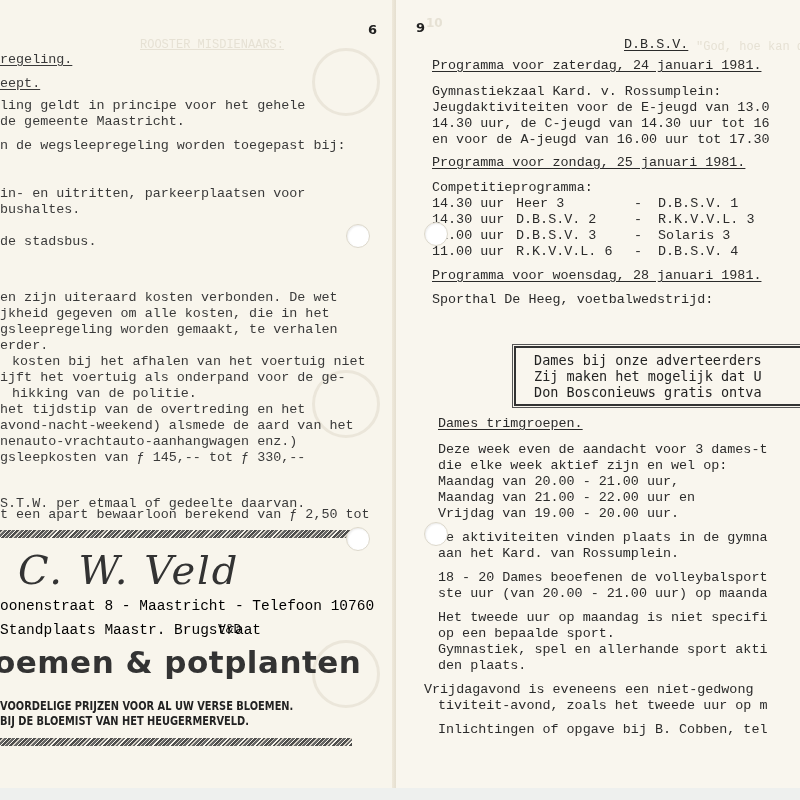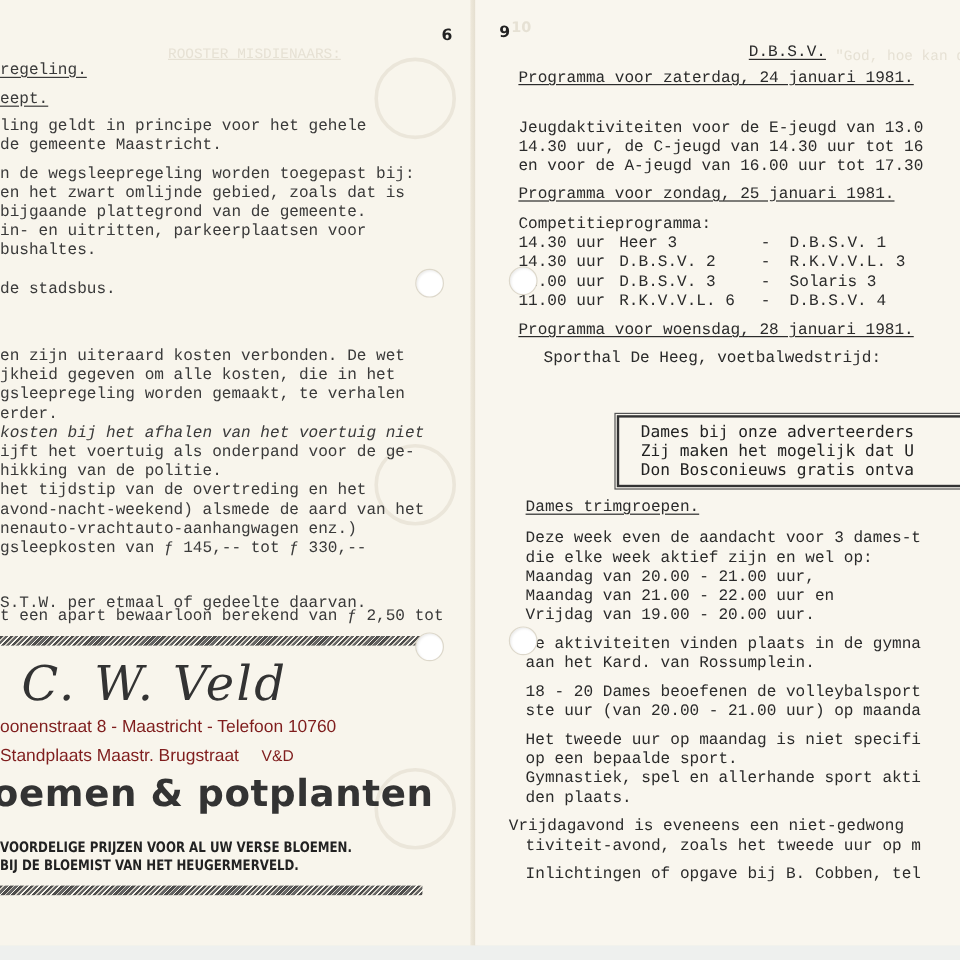--- a/index.html
+++ b/index.html
@@ -19,21 +19,21 @@
   .hole { position:absolute; width:22px; height:22px; border-radius:50%; background:#fff;
           border:1px solid #ddd8cb; box-shadow:inset 1px 1px 2px rgba(0,0,0,0.08); }
   .ghost { position:absolute; white-space:nowrap; font-family:"Liberation Mono",monospace;
            font-size:12px; color:#e6e1d4; }
   .ghost-circle { position:absolute; width:62px; height:62px; border-radius:50%; border:3px solid #ebe6da; }
   .zigzag { position:absolute; left:0; width:352px; height:8px;
             background:repeating-linear-gradient(135deg,#3a3a3a 0 2px,#cfcac0 2px 3px,#555 3px 5px,transparent 5px 6px);
             opacity:0.9; }
   .veld { position:absolute; left:18px; top:547px; font-family:"DejaVu Serif","Liberation Serif",serif;
           font-style:italic; font-size:40px; color:#333; letter-spacing:2px; }
-  .serif-line { position:absolute; white-space:nowrap; font-family:Liberation Sans, sans-serif; font-size:14.5px; color:#7f1d1d; }
+  .serif-line { position:absolute; white-space:nowrap; font-family:Liberation Mono, monospace; font-size:14.5px; color:#000000; }
   .big-ad { position:absolute; left:-6px; top:644px; white-space:nowrap; font-family:"DejaVu Sans","Liberation Sans",sans-serif;
             font-weight:bold; font-size:31px; color:#333; letter-spacing:0.5px; }
   .caps-ad { position:absolute; white-space:nowrap; font-family:"DejaVu Sans","Liberation Sans",sans-serif;
              font-weight:bold; font-size:12px; color:#222; transform:scaleX(0.82); transform-origin:left; }
   .ad-box { position:absolute; left:514px; top:346px; width:300px; height:56px; border:2px solid #333;
             box-shadow:0 0 0 1px #f9f6ee, 0 0 0 2px #555; }
   .ad-box .bl { position:absolute; left:18px; white-space:nowrap; font-family:"DejaVu Sans Mono",monospace;
                 font-size:13.5px; color:#222; line-height:16px; }
 </style>
 </head>
@@ -50,33 +50,31 @@
 
     <div class="pagenum" style="left:368px;top:22px;">6</div>
 
     <div class="line typewriter u" style="left:0;top:52px;">regeling.</div>
     <div class="line typewriter u" style="left:0;top:76px;">eept.</div>
 
     <div class="line typewriter" style="left:0;top:98px;">ling geldt in principe voor het gehele</div>
     <div class="line typewriter" style="left:0;top:114px;"> de gemeente Maastricht.</div>
 
     <div class="line typewriter" style="left:0;top:138px;">n de wegsleepregeling worden toegepast bij:</div>
-    <div class="line typewriter" style="left:0;top:154px;">en het zwart omlijnde gebied, zoals dat is</div>
-    <div class="line typewriter" style="left:0;top:170px;"> bijgaande plattegrond van de gemeente.</div>
     <div class="line typewriter" style="left:0;top:186px;"> in- en uitritten, parkeerplaatsen voor</div>
     <div class="line typewriter" style="left:0;top:202px;">bushaltes.</div>
     <div class="line typewriter" style="left:0;top:234px;"> de stadsbus.</div>
 
     <div class="line typewriter" style="left:0;top:290px;">en zijn uiteraard kosten verbonden. De wet</div>
     <div class="line typewriter" style="left:0;top:306px;">jkheid gegeven om alle kosten, die in het</div>
     <div class="line typewriter" style="left:0;top:322px;">gsleepregeling worden gemaakt, te verhalen</div>
     <div class="line typewriter" style="left:0;top:338px;">erder.</div>
-    <div class="line typewriter" style="left:0;top:354px;font-style:italic;">kosten bij het afhalen van het voertuig niet</div>
+    <div class="line typewriter" style="left:12px;top:354px;">kosten bij het afhalen van het voertuig niet</div>
     <div class="line typewriter" style="left:0;top:370px;text-align:center;">ijft het voertuig als onderpand voor de ge-</div>
-    <div class="line typewriter" style="left:0;top:386px;">hikking van de politie.</div>
+    <div class="line typewriter" style="left:0;top:386px;padding-left:12px;">hikking van de politie.</div>
     <div class="line typewriter" style="left:0;top:402px;"> het tijdstip van de overtreding en het</div>
     <div class="line typewriter" style="left:0;top:418px;">avond-nacht-weekend) alsmede de aard van het</div>
     <div class="line typewriter" style="left:0;top:434px;">nenauto-vrachtauto-aanhangwagen enz.)</div>
     <div class="line typewriter" style="left:0;top:450px;">gsleepkosten van ƒ 145,-- tot ƒ 330,--</div>
 
     <div class="line typewriter" style="left:0;top:507px;">t een apart bewaarloon berekend van ƒ 2,50 tot</div>
     <div class="line typewriter" style="left:0;top:496px;">S.T.W. per etmaal of gedeelte daarvan.</div>
 
     <div class="zigzag" style="top:530px;"></div>
     <div class="veld">C. W. Veld</div>
@@ -96,20 +94,21 @@
 
   <div class="page right">
     <div class="ghost" style="left:30px;top:16px;font-weight:bold;font-family:'DejaVu Sans',sans-serif;">10</div>
     <div class="ghost" style="left:300px;top:40px;">"God, hoe kan dat al weer"</div>
 
     <div class="pagenum" style="left:20px;top:20px;">9</div>
 
     <div class="line mono u" style="left:228px;top:37px;">D.B.S.V.</div>
 
     <div class="line mono u" style="left:36px;top:58px;">Programma voor zaterdag, 24 januari 1981.</div>
+    <div class="line mono" style="left:36px;top:84px;">Gymnastiekzaal Kard. v. Rossumplein:</div>
     <div class="line mono" style="left:36px;top:100px;">Jeugdaktiviteiten voor de E-jeugd van 13.0</div>
     <div class="line mono" style="left:36px;top:116px;">14.30 uur, de C-jeugd van 14.30 uur tot 16</div>
     <div class="line mono" style="left:36px;top:132px;">en voor de A-jeugd van 16.00 uur tot 17.30</div>
 
     <div class="line mono u" style="left:36px;top:155px;">Programma voor zondag, 25 januari 1981.</div>
     <div class="line mono" style="left:36px;top:180px;">Competitieprogramma:</div>
 
     <div>
       <div class="line mono" style="left:36px;top:196px;">14.30 uur</div>
       <div class="line mono" style="left:120px;top:196px;">Heer 3</div>
@@ -126,21 +125,21 @@
       <div class="line mono" style="left:238px;top:228px;">-</div>
       <div class="line mono" style="left:262px;top:228px;">Solaris 3</div>
 
       <div class="line mono" style="left:36px;top:244px;">11.00 uur</div>
       <div class="line mono" style="left:120px;top:244px;">R.K.V.V.L. 6</div>
       <div class="line mono" style="left:238px;top:244px;">-</div>
       <div class="line mono" style="left:262px;top:244px;">D.B.S.V. 4</div>
     </div>
 
     <div class="line mono u" style="left:36px;top:268px;">Programma voor woensdag, 28 januari 1981.</div>
-    <div class="line mono" style="left:36px;top:292px;margin-left:21px;">Sporthal De Heeg, voetbalwedstrijd:</div>
+    <div class="line mono" style="left:36px;top:292px;">Sporthal De Heeg, voetbalwedstrijd:</div>
 
     <div class="ad-box" style="left:118px;">
       <div class="bl" style="top:4px;">Dames bij onze adverteerders</div>
       <div class="bl" style="top:20px;">Zij maken het mogelijk dat U</div>
       <div class="bl" style="top:36px;">Don Bosconieuws gratis ontva</div>
     </div>
 
     <div class="line mono u" style="left:42px;top:416px;">Dames trimgroepen.</div>
 
     <div class="line mono" style="left:42px;top:442px;">Deze week even de aandacht voor 3 dames-t</div>

